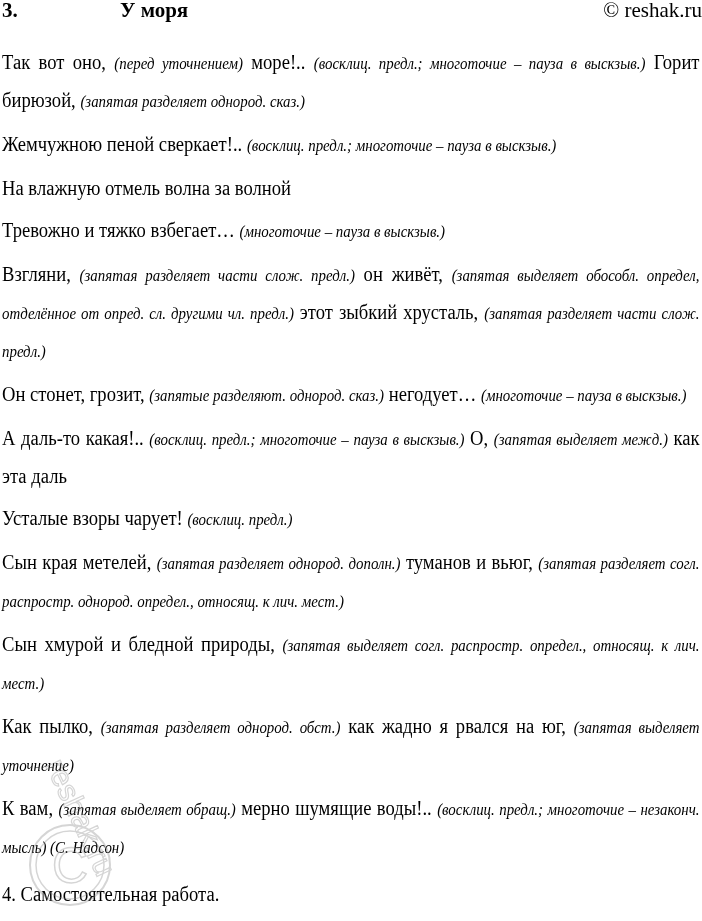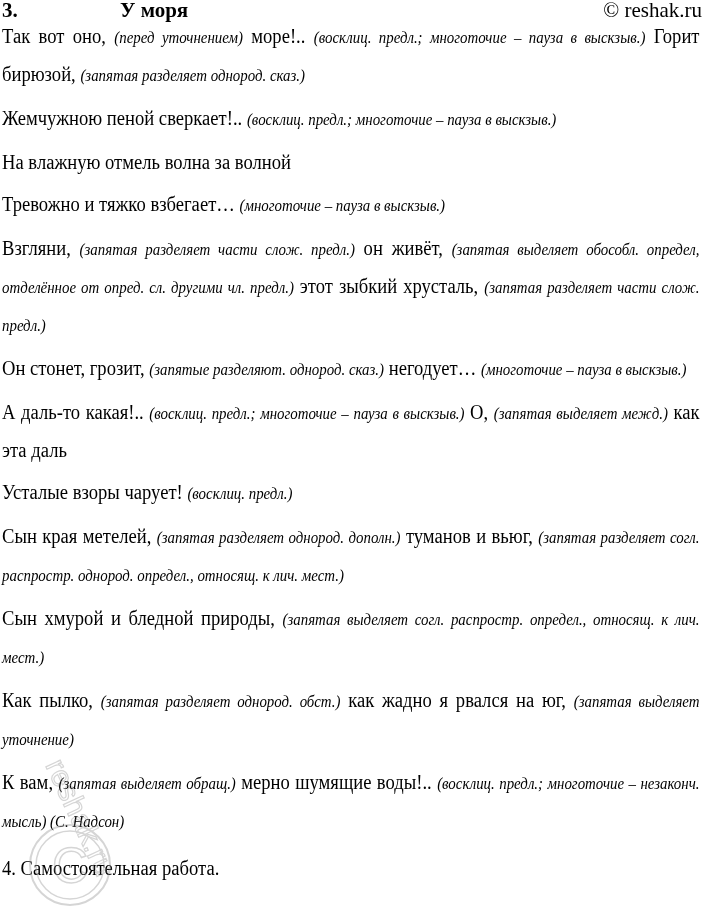--- a/index.html
+++ b/index.html
@@ -8,21 +8,21 @@
       font-family: "Liberation Serif", serif; color: #000;
     }
     .header {
       position: absolute; top: 0; left: 0; width: 702px; height: 24px;
       font-size: 21px;
     }
     .header .num { position: absolute; left: 2px; top: -2px; font-weight: bold; }
     .header .title { position: absolute; left: 120px; top: -2px; font-weight: bold; }
     .header .copy { position: absolute; right: 0px; top: -2px; font-weight: normal; }
     .content {
-      position: absolute; left: 2px; top: 18px; width: 698px;
+      position: absolute; left: 2px; top: 44px; width: 698px;
     }
     .para {
       font-size: 20px; line-height: 36px; text-align: justify;
       margin: 0 0 6px 0;
       transform: scaleX(0.93); transform-origin: left top; width: 750px;
     }
     .para .note { font-style: italic; font-size: 16px; }
     .footer-line {
       font-size: 20px; line-height: 36px; margin-top: 10px;
       transform: scaleX(0.93); transform-origin: left top;

